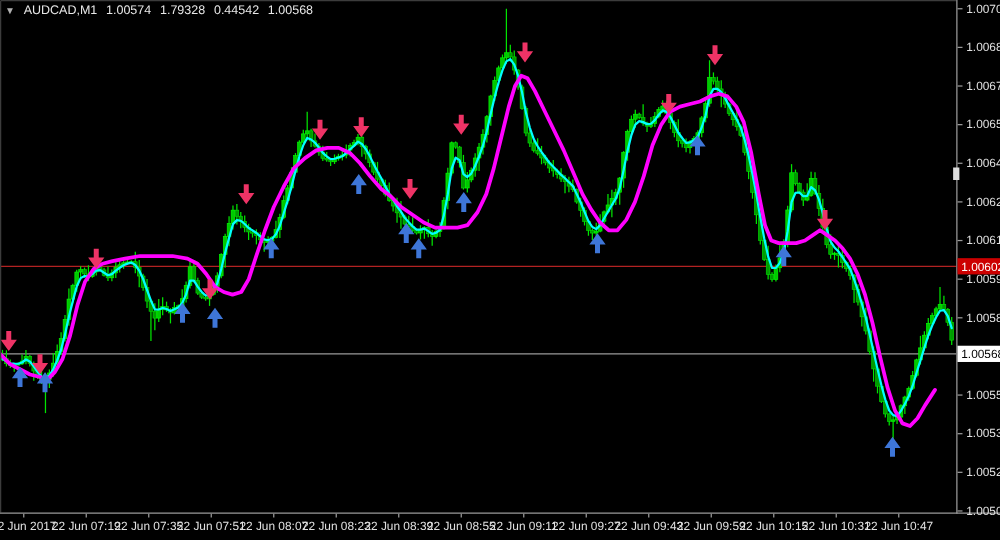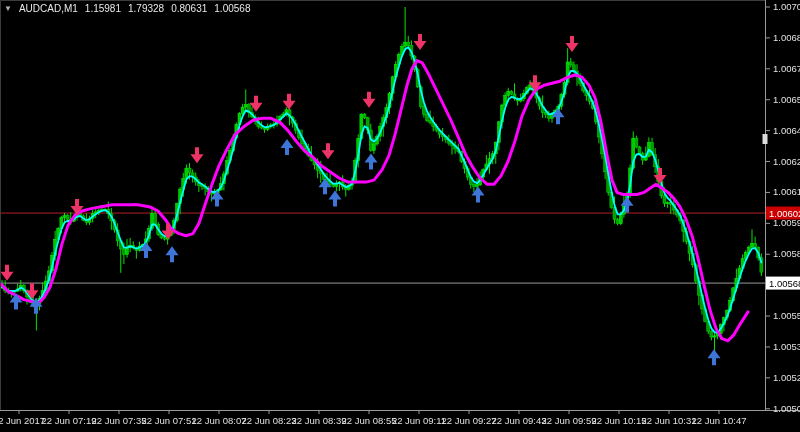--- a/index.html
+++ b/index.html
@@ -11,23 +11,23 @@
   svg{position:absolute;left:0;top:0;}
   text{font-family:"Liberation Sans",sans-serif;}
 </style>
 </head>
 <body>
 
 <div id="win">
   <div id="title">
     <span class="tri">▼</span>
     <span>AUDCAD,M1</span>
-    <span>1.15981</span>
+    <span>1.00574</span>
     <span>1.79328</span>
-    <span>0.80631</span>
+    <span>0.44542</span>
     <span>1.00568</span>
   </div>
   <svg id="chart" width="800" height="432">
       <rect x="0" y="0" width="800" height="432" fill="#000000"></rect>
       <g>
         <line x1="0" y1="213.03517587939956" x2="765" y2="213.03517587939956" stroke="#b22222" stroke-width="1"></line>
         <line x1="0" y1="283.08542713568465" x2="765" y2="283.08542713568465" stroke="#9a9a9a" stroke-width="1"></line>
       </g>
       <g>
         <line x1="2" y1="279.89738724665375" x2="2" y2="288.9351468174055" stroke="#00e400" stroke-width="1"></line>

